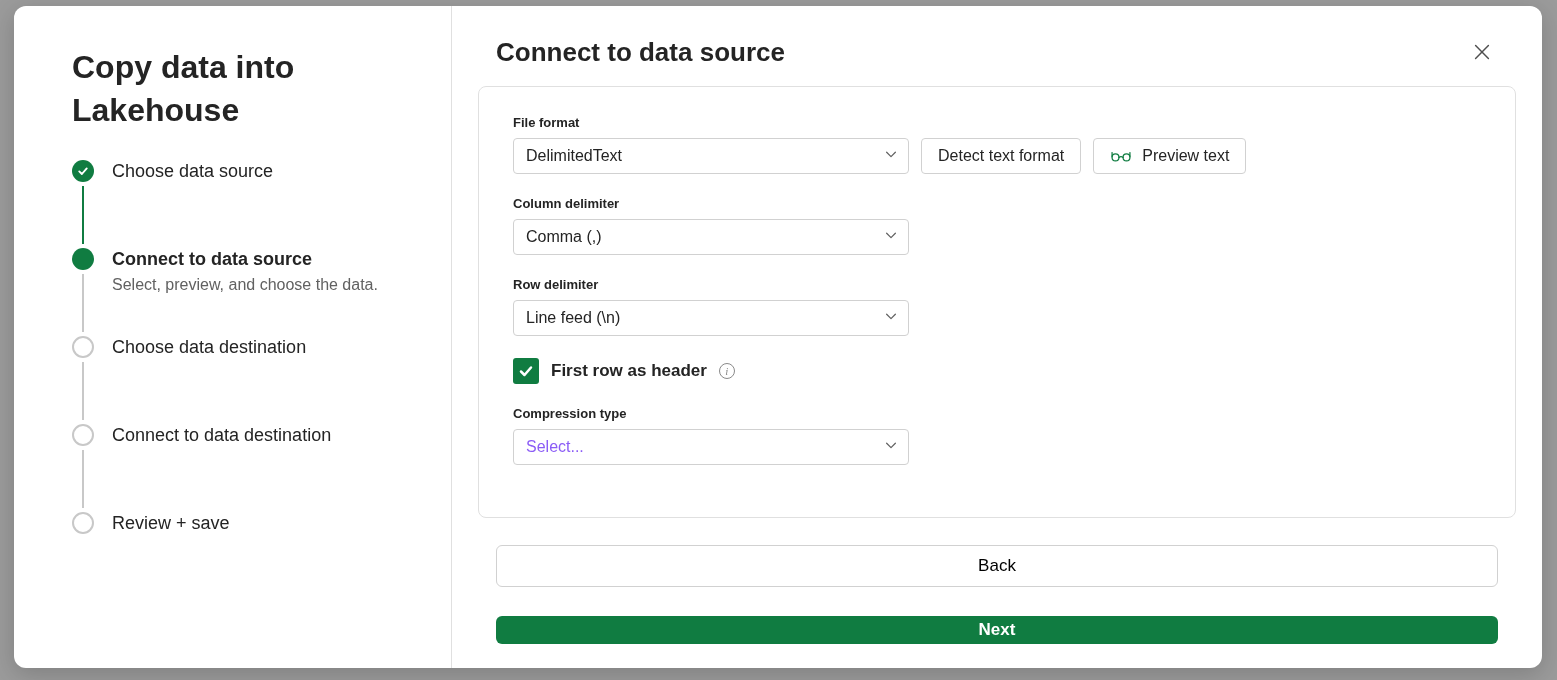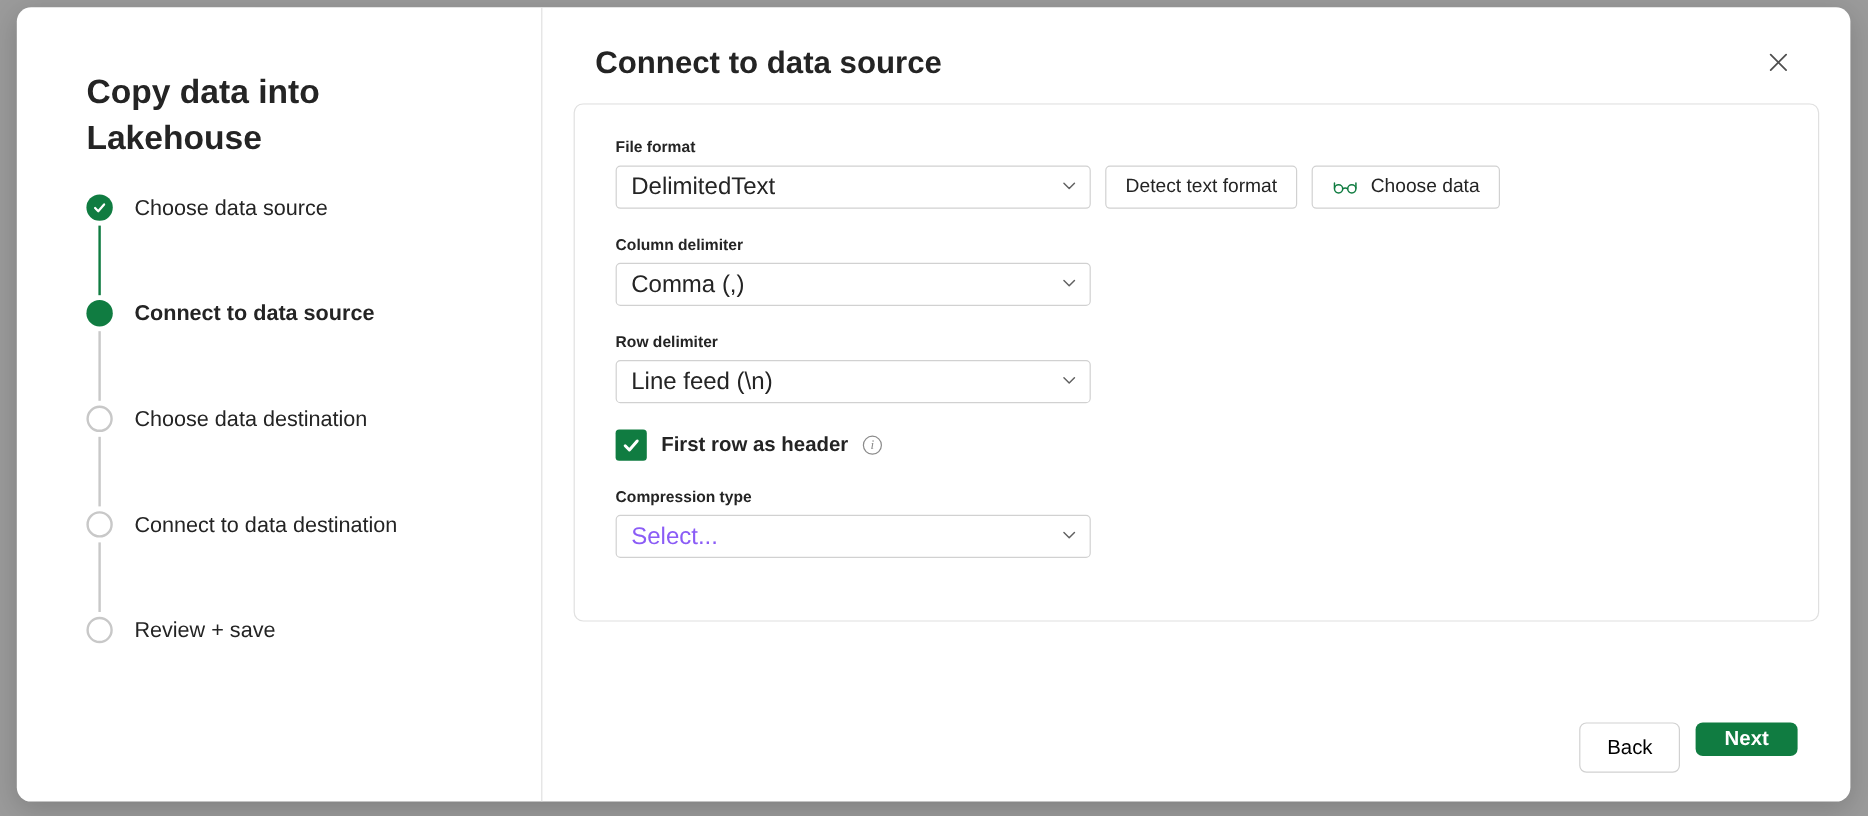--- a/index.html
+++ b/index.html
@@ -34,24 +34,24 @@
     box-shadow: 0 6px 24px rgba(0,0,0,0.18);
     overflow: hidden;
   }
   
   .sidebar {
     width: 438px;
     border-right: 1px solid var(--border-light);
     padding: 40px 40px 40px 58px;
   }
   .sidebar-title {
-    font-size: 28px;
+    font-size: 32px;
     font-weight: 600;
     line-height: 1.35;
-    margin: 12px 0 28px 0;
+    margin: 0 0 28px 0;
   }
   .steps {
     display: flex;
     flex-direction: column;
   }
   .step {
     display: flex;
     align-items: flex-start;
     gap: 18px;
   }
@@ -172,21 +172,21 @@
   }
   .select {
     position: relative;
     width: 396px;
     height: 36px;
     border: 1px solid var(--border);
     border-radius: 4px;
     display: flex;
     align-items: center;
     padding: 0 12px;
-    font-size: 20px;
+    font-size: 16px;
     color: var(--text);
     background: #fff;
     cursor: pointer;
   }
   .select.placeholder { color: #8b5cf6; text-align: center; }
   .select .chev {
     position: absolute;
     right: 10px;
     top: 50%;
     transform: translateY(-50%);
@@ -237,21 +237,22 @@
     justify-content: center;
     font-size: 11px;
     color: #8a8a8a;
     font-style: italic;
     font-family: Georgia, serif;
   }
   .footer {
     padding: 20px 44px 24px 44px;
     display: flex;
     justify-content: flex-end;
-    gap: 13px;
+    gap: 29px;
+    flex-direction: column;
   }
   .footer .btn-back {
     height: 42px;
     padding: 0 22px;
     border: 1px solid var(--border);
     background: #fff;
     border-radius: 6px;
     font-size: 17px;
     cursor: pointer;
   }
@@ -292,20 +293,21 @@
         </div>
       </div>
 
       <div class="step">
         <div class="step-indicator-col">
           <div class="step-bullet current"></div>
           <div class="step-connector"></div>
         </div>
         <div class="step-text">
           <span class="step-label current">Connect to data source</span>
+          <span class="step-sub">Select, preview, and choose the data.</span>
         </div>
       </div>
 
       <div class="step">
         <div class="step-indicator-col">
           <div class="step-bullet upcoming"></div>
           <div class="step-connector"></div>
         </div>
         <div class="step-text">
           <span class="step-label">Choose data destination</span>
@@ -366,21 +368,21 @@
                 <svg width="22" height="16" viewBox="0 0 32 16">
                     <g fill="none" stroke="currentColor" stroke-width="1.8">
                       <circle cx="8" cy="10" r="5"></circle>
                       <circle cx="24" cy="10" r="5"></circle>
                       <path d="M13 10 Q16 8 19 10" stroke-linecap="round"></path>
                       <path d="M3 9 L3 3" stroke-linecap="round"></path>
                       <path d="M29 9 L29 3" stroke-linecap="round"></path>
                     </g>
                   </svg>
               </span>
-              <span>Choose data</span>
+              <span>Preview text</span>
             </button>
           </div>
         </div>
 
         <div class="form-row">
           <span class="field-label">Column delimiter</span>
           <div class="select">
             <span>Comma (,)</span>
             <span class="chev">
               <svg width="14" height="14" viewBox="0 0 16 16">

